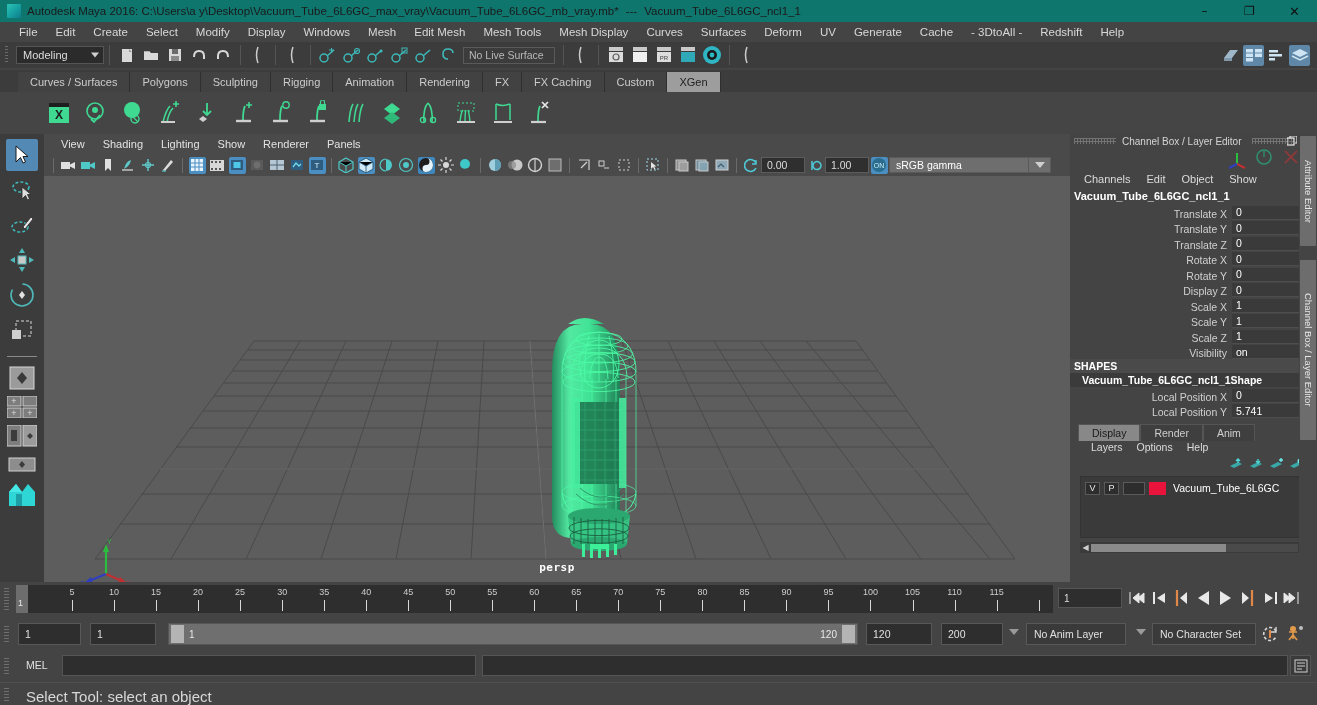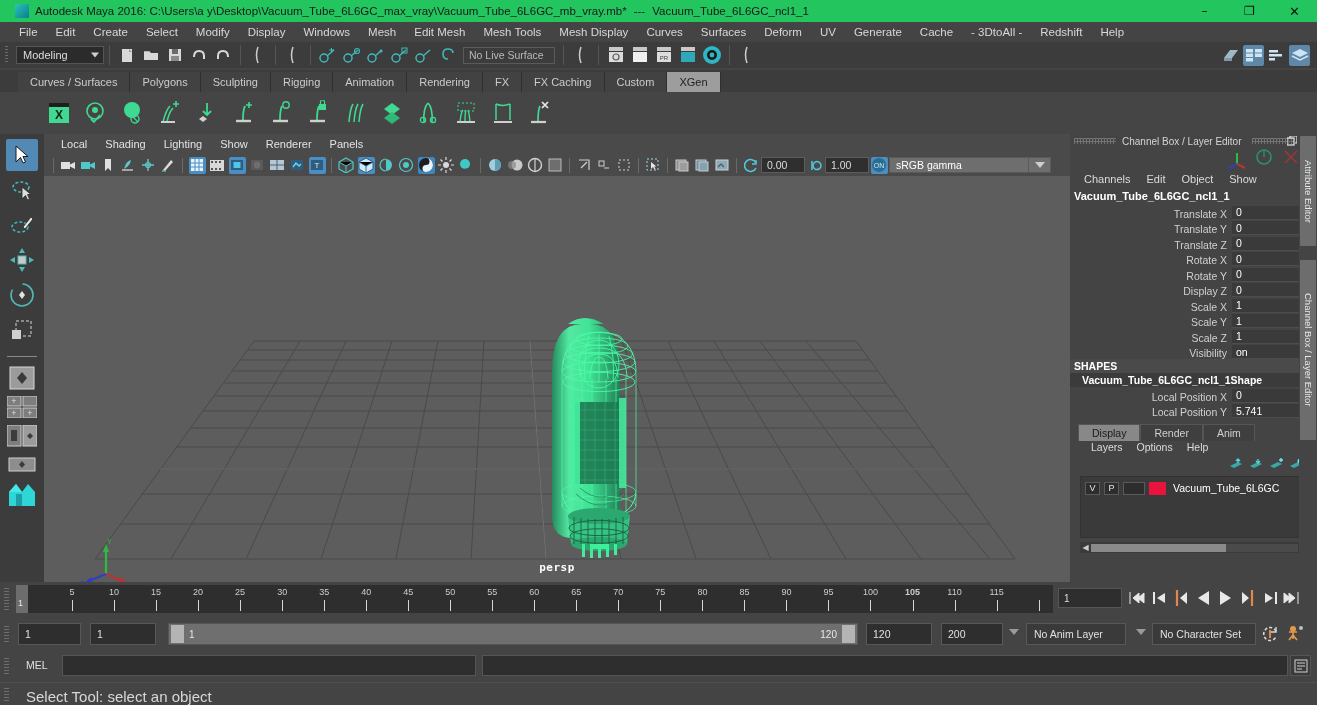--- a/index.html
+++ b/index.html
@@ -8,21 +8,21 @@
     background: #444444;
     font-family: "Liberation Sans", sans-serif;
     overflow: hidden;
     -webkit-font-smoothing: antialiased;
   }
   .app { position: relative; width: 1317px; height: 705px; background: #444; }
 
   
   .titlebar {
     position: absolute; left:0; top:0; width:1317px; height:22px;
-    background: #22c55e; display:flex; align-items:center;padding-left:8px;
+    background: #0f766e; display:flex; align-items:center;
   }
   .tb-icon {
     width:14px; height:14px; margin-left:7px; margin-right:6px;
     background: linear-gradient(135deg,#2ec4b6 0%, #17a2a2 50%, #0e7c8a 100%);
     border-radius: 1px; flex: 0 0 auto;
   }
   .tb-title { font-size: 11.5px; color:#1a1a1a; white-space:nowrap; letter-spacing:0; }
   .tb-sep { font-size:11.5px; color:#1a1a1a; padding:0 7px; }
   .tb-spacer { flex:1 1 auto; }
   .tb-btn {
@@ -624,21 +624,21 @@
       <svg width="34" height="28" viewBox="0 0 34 28">
           <path d="M4 26 L4 12 L11 4 L17 12 L23 4 L30 12 L30 26 Z" fill="#2fd6d6"></path>
           <path d="M11 26 L11 14 L17 14 L17 26 Z" fill="#1e9ea6"></path>
           <path d="M4 12 L11 4 L17 12 Z" fill="#46e8e8"></path>
         </svg>
     </div>
   </div>
 
   <div class="viewport">
     <div class="vp-menubar">
-      <div class="vp-menu">Local</div>
+      <div class="vp-menu">View</div>
       <div class="vp-menu">Shading</div>
       <div class="vp-menu">Lighting</div>
       <div class="vp-menu">Show</div>
       <div class="vp-menu">Renderer</div>
       <div class="vp-menu">Panels</div>
     </div>
 
     <div class="vp-toolbar">
       <div class="vpdiv"></div>
       <div class="vpico">
@@ -1210,21 +1210,21 @@
         <div class="tl-tick" style="left: 686.397px;">80</div>
         <div class="tl-mark" style="left: 686.397px;"></div>
         <div class="tl-tick" style="left: 728.421px;">85</div>
         <div class="tl-mark" style="left: 728.421px;"></div>
         <div class="tl-tick" style="left: 770.446px;">90</div>
         <div class="tl-mark" style="left: 770.446px;"></div>
         <div class="tl-tick" style="left: 812.471px;">95</div>
         <div class="tl-mark" style="left: 812.471px;"></div>
         <div class="tl-tick" style="left: 854.496px;">100</div>
         <div class="tl-mark" style="left: 854.496px;"></div>
-        <div class="tl-tick" style="left: 896.521px; font-weight: bold;">105</div>
+        <div class="tl-tick" style="left: 896.521px;">105</div>
         <div class="tl-mark" style="left: 896.521px;"></div>
         <div class="tl-tick" style="left: 938.545px;">110</div>
         <div class="tl-mark" style="left: 938.545px;"></div>
         <div class="tl-tick" style="left: 980.57px;">115</div>
         <div class="tl-mark" style="left: 980.57px;"></div>
         <div class="tl-tick" style="left: 1022.6px; margin-left: 32px;">12</div>
         <div class="tl-mark" style="left: 1022.6px;"></div>
       </div>
     <div class="tl-curfield">1</div>
     <div class="tl-playback">

